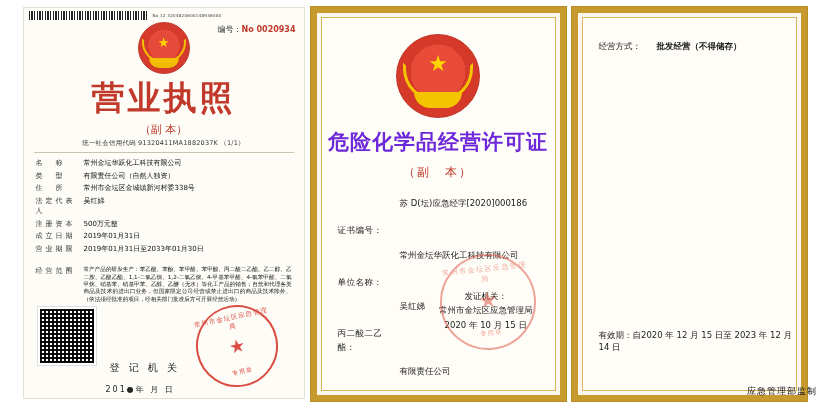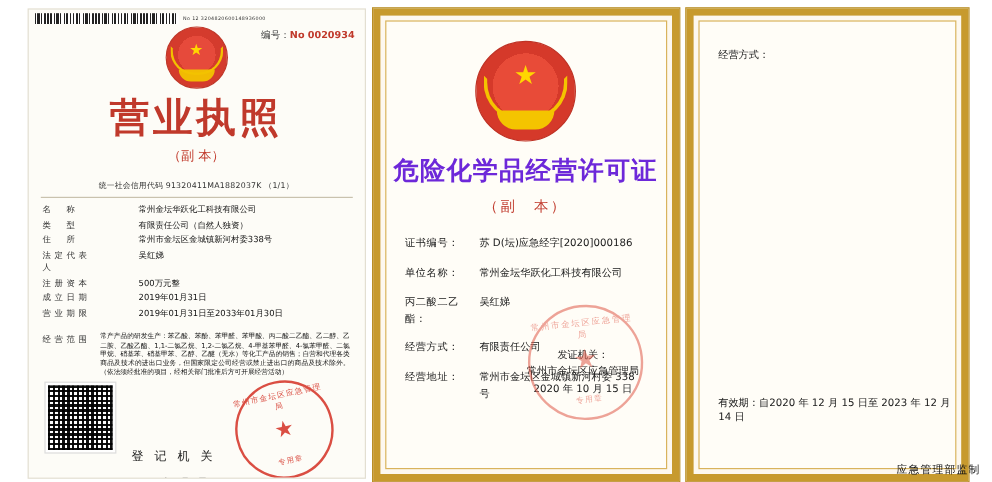--- a/index.html
+++ b/index.html
@@ -13,24 +13,24 @@
   .barcode-text{font-size:4px;color:#333;letter-spacing:.3px;}
   .lic-code{position:absolute;right:8px;top:16px;font-size:8px;color:#c0392b;font-weight:bold;}
   .lic-code .lbl{color:#333;font-weight:normal;}
   .emblem{width:52px;height:52px;margin:2px auto 0 auto;position:relative;}
   .emblem .ring{position:absolute;inset:0;border-radius:50%;background:radial-gradient(circle at 50% 45%,#e64a3b 0 42%,#d43b2d 42% 100%);border:1px solid #c0392b;}
   .emblem .star{position:absolute;left:50%;top:38%;transform:translate(-50%,-50%);color:#ffd700;font-size:13px;line-height:1;}
   .emblem .gear{position:absolute;left:50%;bottom:6px;transform:translateX(-50%);width:30px;height:10px;border-radius:0 0 14px 14px;background:#f2c200;opacity:.95;}
   .emblem .wheat{position:absolute;left:50%;top:50%;transform:translate(-50%,-40%);width:40px;height:20px;border:2px solid #f2c200;border-top-color:transparent;border-radius:0 0 20px 20px;}
   .lic-title{text-align:center;font-family:"DejaVu Serif","Liberation Serif",serif;font-size:33px;font-weight:bold;color:#c0392b;letter-spacing:3px;margin-top:2px;}
   .lic-sub{text-align:center;font-size:11px;color:#c0392b;margin-top:1px;font-family:"DejaVu Serif","Liberation Serif",serif;}
-  .lic-usc{text-align:center;font-size:6.5px;color:#333;margin-top:14px;letter-spacing:.2px;}
+  .lic-usc{text-align:center;font-size:6.5px;color:#333;margin-top:2px;letter-spacing:.2px;}
   .lic-rule{height:1px;background:#c9c2ae;margin:4px 10px 5px 10px;}
   .fields{padding:0 12px;font-size:7px;line-height:1.45;color:#222;}
-  .frow{display:flex;margin-bottom:2.5px;gap:32px;}
+  .frow{display:flex;margin-bottom:2.5px;}
   .fkey{width:48px;flex:0 0 48px;letter-spacing:3px;color:#333;}
   .fval{flex:1;color:#111;}
   .scope{display:flex;margin-top:12px;}
   .scope .fkey{width:48px;flex:0 0 48px;letter-spacing:3px;}
   .scope .fval{flex:1;font-size:5.6px;line-height:1.32;text-align:justify;}
   .lic-bottom{position:relative;height:104px;margin-top:2px;}
   .qr{position:absolute;left:14px;top:2px;width:54px;height:54px;background:
       repeating-linear-gradient(90deg,#111 0 2px,#fff 2px 4px),
       repeating-linear-gradient(0deg,#111 0 2px,transparent 2px 4px);
       background-blend-mode:multiply;border:2px solid #fff;outline:1px solid #ddd;}
@@ -49,21 +49,21 @@
   .permit-inner{position:absolute;inset:4px;border:1px solid #d9b35c;background:#fffdf7;overflow:hidden;}
   .p-emblem{width:84px;height:84px;margin:16px auto 0 auto;position:relative;}
   .p-emblem .ring{position:absolute;inset:0;border-radius:50%;background:radial-gradient(circle at 50% 45%,#e84b38 0 45%,#d5392a 45% 100%);border:1px solid #bf3326;}
   .p-emblem .star{position:absolute;left:50%;top:36%;transform:translate(-50%,-50%);color:#ffd700;font-size:22px;line-height:1;}
   .p-emblem .gear{position:absolute;left:50%;bottom:10px;transform:translateX(-50%);width:48px;height:16px;border-radius:0 0 24px 24px;background:#f4c400;}
   .p-emblem .wheat{position:absolute;left:50%;top:52%;transform:translate(-50%,-40%);width:64px;height:32px;border:3px solid #f4c400;border-top-color:transparent;border-radius:0 0 32px 32px;}
   .p-title{text-align:center;font-family:"DejaVu Serif","Liberation Serif",serif;font-size:21px;font-weight:bold;color:#6d28d9;letter-spacing:1px;margin-top:10px;}
   .p-sub{text-align:center;font-size:12px;color:#c0392b;margin-top:8px;font-family:"DejaVu Serif","Liberation Serif",serif;letter-spacing:2px;}
   .p-fields{margin-top:16px;padding:0 16px;font-size:8.5px;color:#1a1a1a;line-height:1.6;}
   .p-row{display:flex;margin-bottom:11px;}
-  .p-key{flex:0 0 62px;letter-spacing:.5px;}
+  .p-key{flex:0 0 62px;letter-spacing:.5px;margin-top:27px;}
   .p-val{flex:1;}
   .p-issuer{position:absolute;right:22px;bottom:58px;text-align:center;font-size:8.5px;line-height:1.7;color:#1a1a1a;}
   .p-seal{position:absolute;left:118px;bottom:40px;width:92px;height:92px;border-radius:50%;border:2.5px solid #e05a4a;opacity:.55;color:#e05a4a;transform:rotate(-6deg);}
   .p-seal .arc{position:absolute;left:0;top:8px;width:100%;text-align:center;font-size:7px;letter-spacing:1.5px;}
   .p-seal .star2{position:absolute;left:50%;top:48%;transform:translate(-50%,-50%);font-size:22px;}
   .p-seal .arc2{position:absolute;left:0;bottom:10px;width:100%;text-align:center;font-size:6.5px;letter-spacing:1px;}
 
   
   .permit2{position:relative;width:235px;height:394px;margin-top:4px;box-sizing:border-box;
     background:#fdf8ef;border:6px solid #c79a2e;outline:1px solid #b98e26;}
@@ -199,19 +199,20 @@
         <div class="star2">★</div>
         <div class="arc2">专用章</div>
       </div>
     </div>
   </div>
 
   <div class="permit2">
     <div class="permit2-inner">
       <div class="b-row">
         <div class="b-key">经营方式：</div>
+        <div class="b-val bold">批发经营（不得储存）</div>
       </div>
       <div class="b-valid">有效期：自2020 年 12 月 15 日至 2023 年 12 月 14 日</div>
     </div>
   </div>
 
   <div class="brand">应急管理部监制</div>
 </div>
 
 </body></html>

